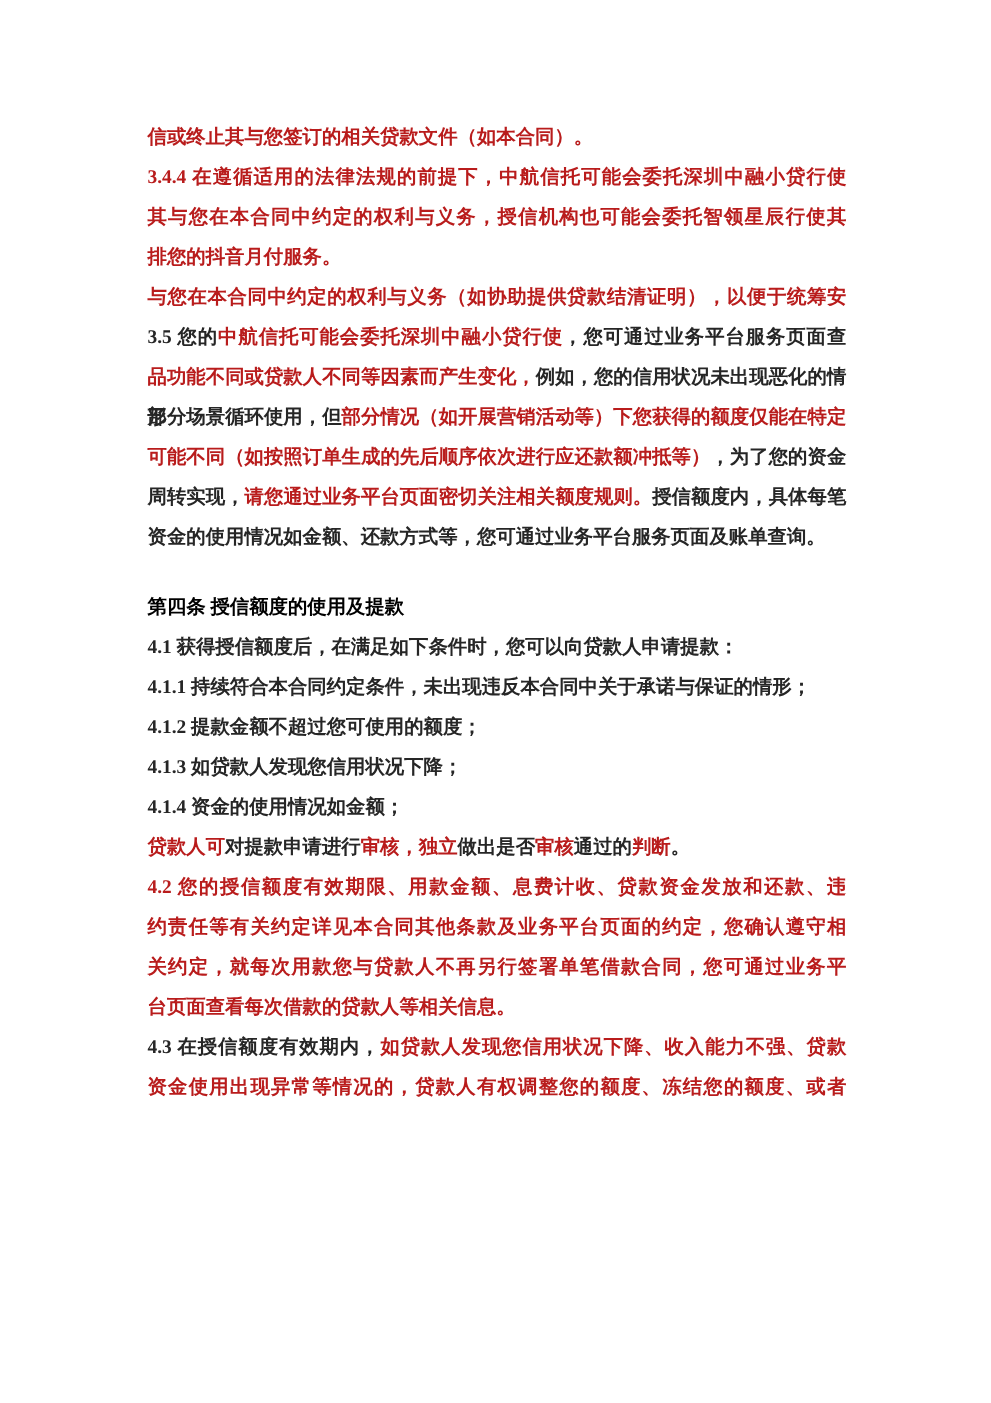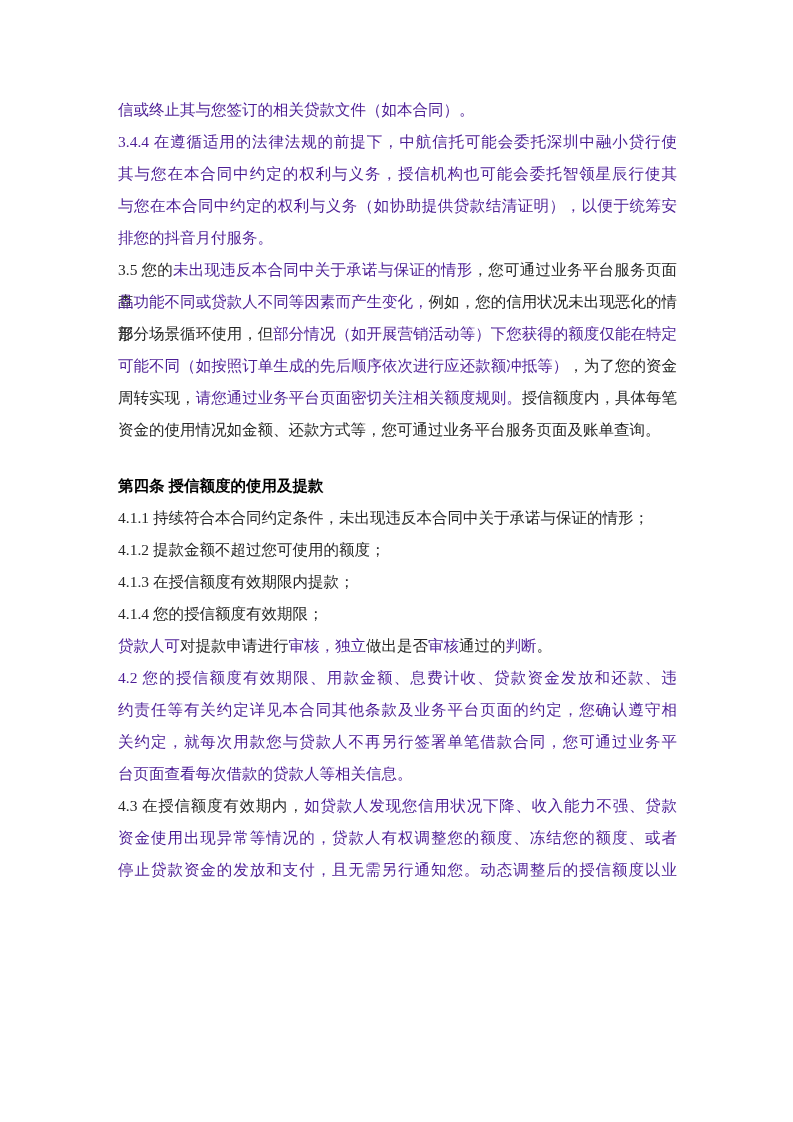--- a/index.html
+++ b/index.html
@@ -31,80 +31,82 @@
     white-space: normal;
   }
   
   .line.jst {
     text-align: justify;
     text-align-last: justify;
     -moz-text-align-last: justify;
     text-justify: inter-character;
   }
   .line span.b {
-    font-weight: normal;
-    color: #4c1d95;
+    font-weight: bold;
+    color: #b91c1c;
   }
   .line span.r {
-    font-weight: normal;
+    font-weight: bold;
   }
   .heading .line span.b {
     font-weight: bold;
     color: #000000;
   }
   .spacer {
     height: 24px;
   }
 </style>
 </head>
 <body>
 
 <div class="page">
   <div class="content">
       <div class="block">
         <div class="line"><span class="b">信或终止其与您签订的相关贷款文件（如本合同）。</span></div>
       </div>
       <div class="block">
         <div class="line jst"><span class="b">3.4.4 在遵循适用的法律法规的前提下，中航信托可能会委托深圳中融小贷行使</span></div>
         <div class="line jst"><span class="b">其与您在本合同中约定的权利与义务，授信机构也可能会委托智领星辰行使其</span></div>
+        <div class="line"><span class="b">排您的抖音月付服务。</span></div>
         <div class="line jst"><span class="b">与您在本合同中约定的权利与义务（如协助提供贷款结清证明），以便于统筹安</span></div>
-        <div class="line"><span class="b">排您的抖音月付服务。</span></div>
       </div>
       <div class="block">
-        <div class="line jst"><span class="r">3.5 您的</span><span class="b">未出现违反本合同中关于承诺与保证的情形</span><span class="r">，您可通过业务平台服务页面查</span></div>
+        <div class="line jst"><span class="r">3.5 您的</span><span class="b">中航信托可能会委托深圳中融小贷行使</span><span class="r">，您可通过业务平台服务页面查</span></div>
         <div class="line jst"><span class="b">品功能不同或贷款人不同等因素而产生变化，</span><span class="r">例如，您的信用状况未出现恶化的情形</span></div>
         <div class="line jst"><span class="r">部分场景循环使用，但</span><span class="b">部分情况（如开展营销活动等）下您获得的额度仅能在特定</span></div>
         <div class="line jst"><span class="b">可能不同（如按照订单生成的先后顺序依次进行应还款额冲抵等）</span><span class="r">，为了您的资金</span></div>
         <div class="line jst"><span class="r">周转实现，</span><span class="b">请您通过业务平台页面密切关注相关额度规则。</span><span class="r">授信额度内，具体每笔</span></div>
         <div class="line"><span class="r">资金的使用情况如金额、还款方式等，您可通过业务平台服务页面及账单查询。</span></div>
       </div>
       <div class="spacer"></div>
       <div class="block heading">
         <div class="line"><span class="b">第四条 授信额度的使用及提款</span></div>
       </div>
       <div class="block">
+        <div class="line"><span class="r">4.1 获得授信额度后，在满足如下条件时，您可以向贷款人申请提款：</span></div>
+      </div>
+      <div class="block">
         <div class="line"><span class="r">4.1.1 持续符合本合同约定条件，未出现违反本合同中关于承诺与保证的情形；</span></div>
       </div>
       <div class="block">
         <div class="line"><span class="r">4.1.2 提款金额不超过您可使用的额度；</span></div>
       </div>
       <div class="block">
-        <div class="line"><span class="r">4.1.3 在授信额度有效期限内提款；</span></div>
+        <div class="line"><span class="r">4.1.3 如贷款人发现您信用状况下降；</span></div>
       </div>
       <div class="block">
-        <div class="line"><span class="r">4.1.4 您的授信额度有效期限；</span></div>
+        <div class="line"><span class="r">4.1.4 资金的使用情况如金额；</span></div>
       </div>
       <div class="block">
         <div class="line"><span class="b">贷款人可</span><span class="r">对提款申请进行</span><span class="b">审核，独立</span><span class="r">做出是否</span><span class="b">审核</span><span class="r">通过的</span><span class="b">判断</span><span class="r">。</span></div>
       </div>
       <div class="block">
         <div class="line jst"><span class="b">4.2 您的授信额度有效期限、用款金额、息费计收、贷款资金发放和还款、违</span></div>
         <div class="line jst"><span class="b">约责任等有关约定详见本合同其他条款及业务平台页面的约定，您确认遵守相</span></div>
         <div class="line jst"><span class="b">关约定，就每次用款您与贷款人不再另行签署单笔借款合同，您可通过业务平</span></div>
         <div class="line"><span class="b">台页面查看每次借款的贷款人等相关信息。</span></div>
       </div>
       <div class="block">
         <div class="line jst"><span class="r">4.3 在授信额度有效期内，</span><span class="b">如贷款人发现您信用状况下降、收入能力不强、贷款</span></div>
         <div class="line jst"><span class="b">资金使用出现异常等情况的，贷款人有权调整您的额度、冻结您的额度、或者</span></div>
-        <div class="line jst"><span class="b">停止贷款资金的发放和支付，且无需另行通知您。动态调整后的授信额度以业</span></div>
       </div>
     </div>
 </div>
 
 </body></html>

